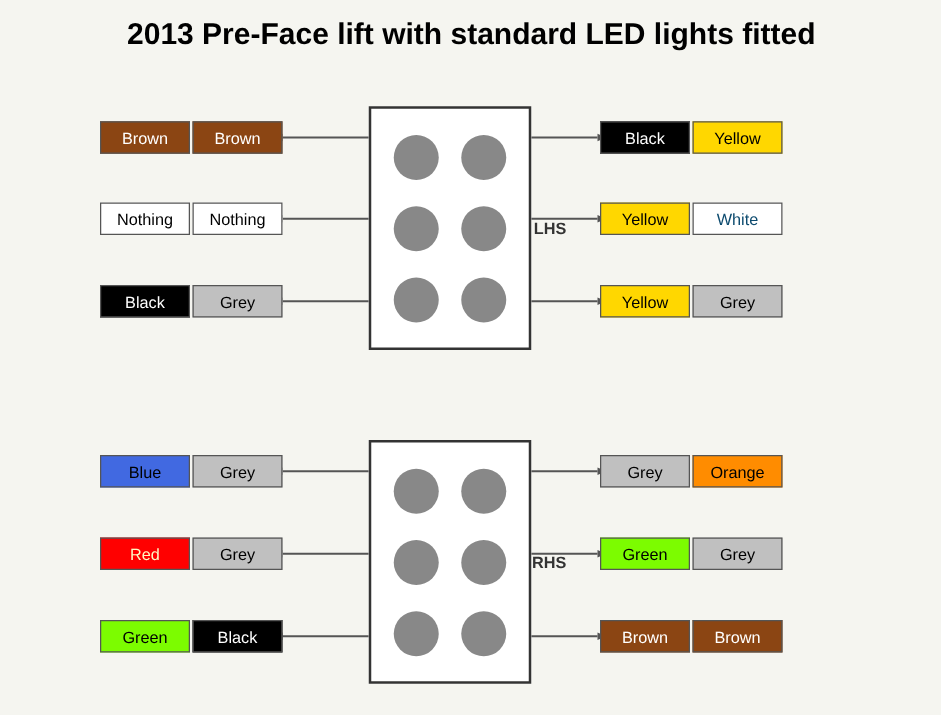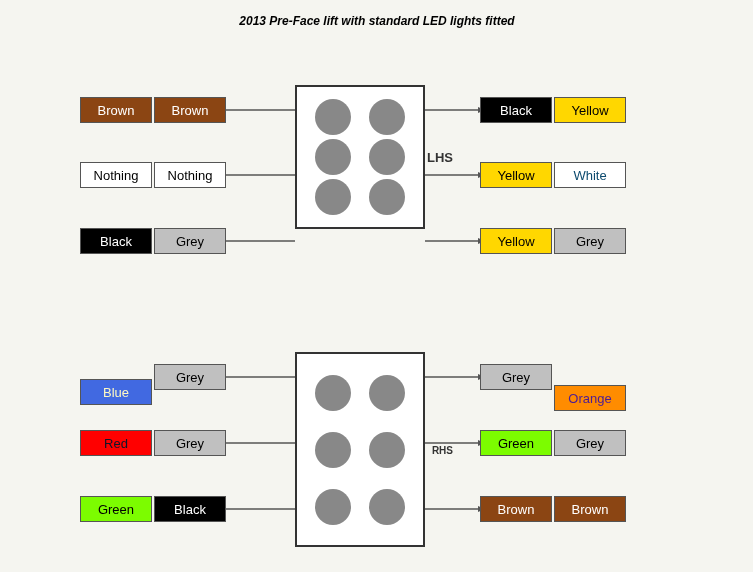--- a/index.html
+++ b/index.html
@@ -7,24 +7,23 @@
       width: 753px;
       height: 572px;
       background: #f5f5f0;
       font-family: Arial, sans-serif;
       overflow: hidden;
       position: relative;
     }
 
     .page-title {
       text-align: center;
-      font-size: 12px;
+      font-size: 24px;
       font-weight: bold;
       padding: 14px 0 10px 1px;
-      font-style: italic;
     }
 
     
     .connector-box {
       position: absolute;
       border: 2px solid #333;
       background: white;
       display: flex;
       flex-direction: column;
       align-items: center;
@@ -109,21 +108,21 @@
   <line x1="425" y1="377" x2="478" y2="377" stroke="#555" stroke-width="1.5"></line>
   <polygon points="478,374 485,377 478,380" fill="#555"></polygon>
 
   <line x1="425" y1="443" x2="478" y2="443" stroke="#555" stroke-width="1.5"></line>
   <polygon points="478,440 485,443 478,446" fill="#555"></polygon>
 
   <line x1="425" y1="509" x2="478" y2="509" stroke="#555" stroke-width="1.5"></line>
   <polygon points="478,506 485,509 478,512" fill="#555"></polygon>
 </svg>
 
-<div class="connector-box" style="left:295px; top:85px; width:130px; height:144px;">
+<div class="connector-box" style="left:295px; top:85px; width:130px; height:195px;">
   <div class="connector-row">
     <div class="circle"></div>
     <div class="circle"></div>
   </div>
   <div class="connector-row">
     <div class="circle"></div>
     <div class="circle"></div>
   </div>
   <div class="connector-row">
     <div class="circle"></div>
@@ -138,44 +137,44 @@
     <div class="circle"></div>
   </div>
   <div class="connector-row">
     <div class="circle"></div>
     <div class="circle"></div>
   </div>
   <div class="connector-row">
     <div class="circle"></div>
     <div class="circle"></div>
   </div>
-  <div class="section-label" style="position:absolute; right:-30px; top:50%; transform:translateY(-50%); font-size:10px;">RHS</div>
+  <div class="section-label" style="position:absolute; right:-30px; top:50%; transform:translateY(-50%); font-size:13px;">RHS</div>
 </div>
 
 <div class="label-box" style="left:80px;top:97px;width:72px;background:#8B4513;color:white;">Brown</div>
 <div class="label-box" style="left:154px;top:97px;width:72px;background:#8B4513;color:white;">Brown</div>
 <div class="label-box" style="left:480px;top:97px;width:72px;background:#000000;color:white;">Black</div>
 <div class="label-box" style="left:554px;top:97px;width:72px;background:#FFD700;color:black;">Yellow</div>
 
 <div class="label-box" style="left:80px;top:162px;width:72px;background:white;color:black;">Nothing</div>
 <div class="label-box" style="left:154px;top:162px;width:72px;background:white;color:black;">Nothing</div>
 <div class="label-box" style="left:480px;top:162px;width:72px;background:#FFD700;color:black;">Yellow</div>
 <div class="label-box" style="left:554px;top:162px;width:72px;background:white;color:#0c4a6e;">White</div>
 
 <div class="label-box" style="left:80px;top:228px;width:72px;background:#000000;color:white;">Black</div>
 <div class="label-box" style="left:154px;top:228px;width:72px;background:#C0C0C0;color:black;">Grey</div>
 <div class="label-box" style="left:480px;top:228px;width:72px;background:#FFD700;color:black;">Yellow</div>
 <div class="label-box" style="left:554px;top:228px;width:72px;background:#C0C0C0;color:black;">Grey</div>
 
-<div class="label-box" style="left:80px;top:364px;width:72px;background:#4169E1;color:#fef9c3;margin-top:15px;">Blue</div>
+<div class="label-box" style="left:80px;top:364px;width:72px;background:#4169E1;color:#000000;">Blue</div>
 <div class="label-box" style="left:154px;top:364px;width:72px;background:#C0C0C0;color:black;">Grey</div>
 <div class="label-box" style="left:480px;top:364px;width:72px;background:#C0C0C0;color:black;">Grey</div>
-<div class="label-box" style="left:554px;top:385px;width:72px;background:#FF8C00;color:#4c1d95;">Orange</div>
+<div class="label-box" style="left:554px;top:364px;width:72px;background:#FF8C00;color:#000000;">Orange</div>
 
-<div class="label-box" style="left:80px;top:430px;width:72px;background:#FF0000;color:#0f172a;">Red</div>
+<div class="label-box" style="left:80px;top:430px;width:72px;background:#FF0000;color:#fef9c3;">Red</div>
 <div class="label-box" style="left:154px;top:430px;width:72px;background:#C0C0C0;color:black;">Grey</div>
 <div class="label-box" style="left:480px;top:430px;width:72px;background:#7CFC00;color:black;">Green</div>
 <div class="label-box" style="left:554px;top:430px;width:72px;background:#C0C0C0;color:black;">Grey</div>
 
 <div class="label-box" style="left:80px;top:496px;width:72px;background:#7CFC00;color:black;">Green</div>
 <div class="label-box" style="left:154px;top:496px;width:72px;background:#000000;color:white;">Black</div>
 <div class="label-box" style="left:480px;top:496px;width:72px;background:#8B4513;color:white;">Brown</div>
 <div class="label-box" style="left:554px;top:496px;width:72px;background:#8B4513;color:white;">Brown</div>
 
 </body></html>

